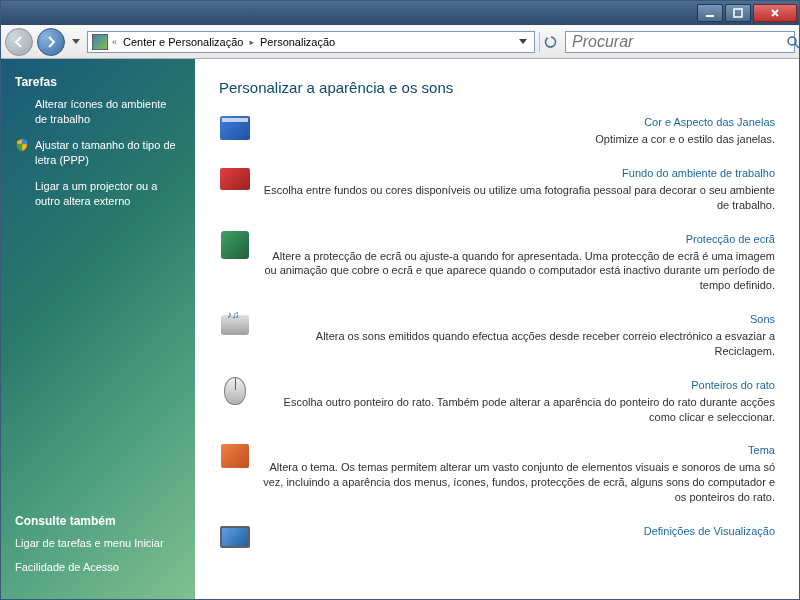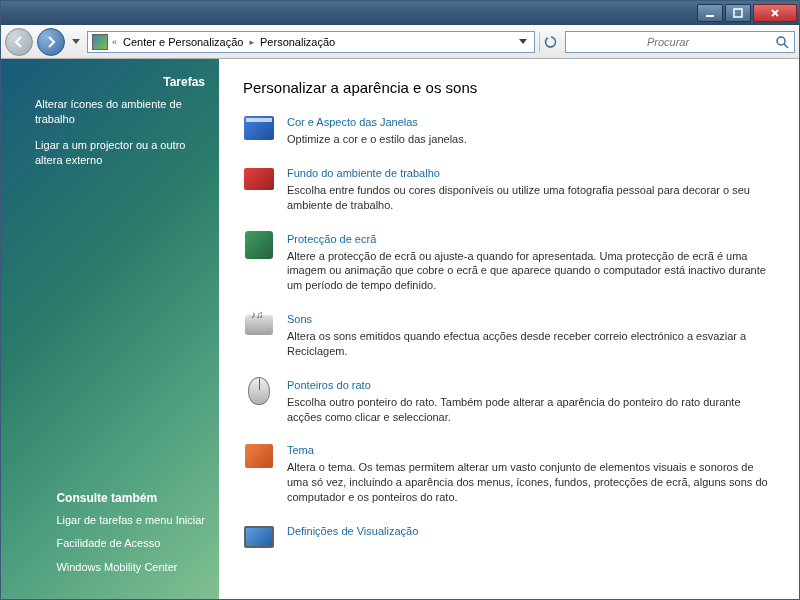--- a/index.html
+++ b/index.html
@@ -20,41 +20,41 @@
 .navbtn svg { width: 14px; height: 14px; fill: #fff; }
 .navdrop { width: 14px; height: 26px; display: flex; align-items: center; justify-content: center; cursor: pointer; }
 .addressbar { flex: 1; height: 22px; border: 1px solid #7a9ac0; background: #fff; display: flex; align-items: center; padding: 0 4px; font-size: 11px; gap: 4px; }
 .address-icon { width: 16px; height: 16px; background: linear-gradient(135deg, #4080c0, #80c040); border: 1px solid #606060; }
 .breadcrumb-sep { color: #606060; font-size: 9px; }
 .breadcrumb-item { cursor: pointer; padding: 0 2px; }
 .addr-tail { margin-left: auto; display: flex; gap: 4px; }
 .addr-drop { width: 14px; height: 18px; display: flex; align-items: center; justify-content: center; cursor: pointer; }
 .refresh-btn { width: 22px; height: 20px; border-left: 1px solid #c0c0c0; display: flex; align-items: center; justify-content: center; cursor: pointer; }
 .searchbox { width: 230px; height: 22px; border: 1px solid #7a9ac0; background: #fff; display: flex; align-items: center; }
-.searchbox input { flex: 1; border: none; outline: none; font-size: 11px; padding: 0 6px; color: #808080; font-style: italic; text-align: center; }
+.searchbox input { flex: 1; border: none; outline: none; font-size: 16px; padding: 0 6px; color: #808080; font-style: italic; }
 .search-btn { width: 24px; height: 20px; display: flex; align-items: center; justify-content: center; cursor: pointer; color: #3a6aa0; }
 
 
 .body { flex: 1; display: flex; overflow: hidden; }
 
 
-.sidebar { width: 218px; background: linear-gradient(135deg, #1a5a7a 0%, #2a7a6a 40%, #50a080 70%, #80c090 100%); color: #fff; padding: 16px 14px; display: flex; flex-direction: column; font-size: 11px; align-items: flex-end; }
+.sidebar { width: 194px; background: linear-gradient(135deg, #1a5a7a 0%, #2a7a6a 40%, #50a080 70%, #80c090 100%); color: #fff; padding: 16px 14px; display: flex; flex-direction: column; font-size: 11px; }
 .sidebar-heading { font-weight: bold; font-size: 12px; margin-bottom: 8px; }
 .sidebar-link { display: flex; align-items: flex-start; gap: 6px; margin-bottom: 10px; cursor: pointer; line-height: 1.4; }
 .sidebar-link .shield { width: 14px; height: 14px; flex-shrink: 0; }
 .sidebar-link .noicon { width: 14px; flex-shrink: 0; }
 .sidebar-spacer { flex: 1; }
 .sidebar-bottom .sidebar-link { margin-bottom: 8px; }
 
 
 .main { flex: 1; background: #fff; padding: 20px 24px; overflow-y: auto; }
-.main-title { color: #000000; font-size: 15px; font-weight: normal; margin-bottom: 16px; }
+.main-title { color: #0c4a6e; font-size: 15px; font-weight: normal; margin-bottom: 16px; }
 .item { display: flex; gap: 12px; margin-bottom: 16px; }
 .item-icon { width: 32px; height: 32px; flex-shrink: 0; display: flex; align-items: center; justify-content: center; }
-.item-body { flex: 1; }
+.item-body { flex: 1; text-align: right; }
 .item-link { color: #1a6aa0; font-size: 11px; cursor: pointer; display: inline-block; margin-bottom: 4px; }
 .item-desc { font-size: 11px; color: #303030; line-height: 1.35; }
 
 
 .ico-window { width: 30px; height: 24px; background: linear-gradient(135deg, #4080e0, #2050a0); border-radius: 2px; position: relative; }
 .ico-window::before { content:""; position:absolute; top:2px; left:2px; right:2px; height:4px; background:#fff; opacity:.7; }
 .ico-desktop { width: 30px; height: 22px; background: linear-gradient(135deg, #e04040, #a02020); border-radius: 2px; }
 .ico-screensaver { width: 28px; height: 28px; background: linear-gradient(135deg, #40a060, #206040); border-radius: 3px; }
 .ico-sounds { width: 28px; height: 20px; background: linear-gradient(to bottom, #e0e0e0, #a0a0a0); border-radius: 3px; position: relative; }
 .ico-sounds::after { content:"♪♫"; position:absolute; top:-6px; left:6px; font-size:10px; color:#3060a0; }
@@ -139,37 +139,45 @@
   <div class="body">
 
     <div class="sidebar">
       <div class="sidebar-heading">Tarefas</div>
 
       <div class="sidebar-link">
         <span class="noicon"></span>
         <span>Alterar ícones do ambiente de trabalho</span>
       </div>
       <div class="sidebar-link">
+        <span class="shield">
+          <svg viewBox="0 0 14 14">
+              <path d="M7 1 L12 3 L12 7 C12 10 9 13 7 13 C5 13 2 10 2 7 L2 3 Z" fill="#f0c020" stroke="#a07000" stroke-width="0.5"></path>
+              <path d="M7 1 L7 13 M2 6 L12 6" stroke="#a07000" stroke-width="0.5"></path>
+              <path d="M7 1 L12 3 L12 6 L7 6 Z" fill="#4080e0"></path>
+              <path d="M2 6 L7 6 L7 13 C5 13 2 10 2 7 Z" fill="#40a040"></path>
+            </svg>
+        </span>
+        <span>Ajustar o tamanho do tipo de letra (PPP)</span>
+      </div>
+      <div class="sidebar-link">
         <span class="noicon"></span>
         <span>Ligar a um projector ou a outro altera externo</span>
       </div>
 
       <div class="sidebar-spacer"></div>
 
       <div class="sidebar-bottom">
         <div class="sidebar-heading">Consulte também</div>
         <div class="sidebar-link">
           <span>Ligar de tarefas e menu Iniciar</span>
         </div>
         <div class="sidebar-link">
           <span>Facilidade de Acesso</span>
         </div>
-        <div class="sidebar-link">
-          <span>Windows Mobility Center</span>
-        </div>
       </div>
     </div>
 
     <div class="main">
       <h2 class="main-title">Personalizar a aparência e os sons</h2>
       <div id="items-container">
           <div class="item">
             <div class="item-icon">
               <div class="ico-window"></div>
             </div>

